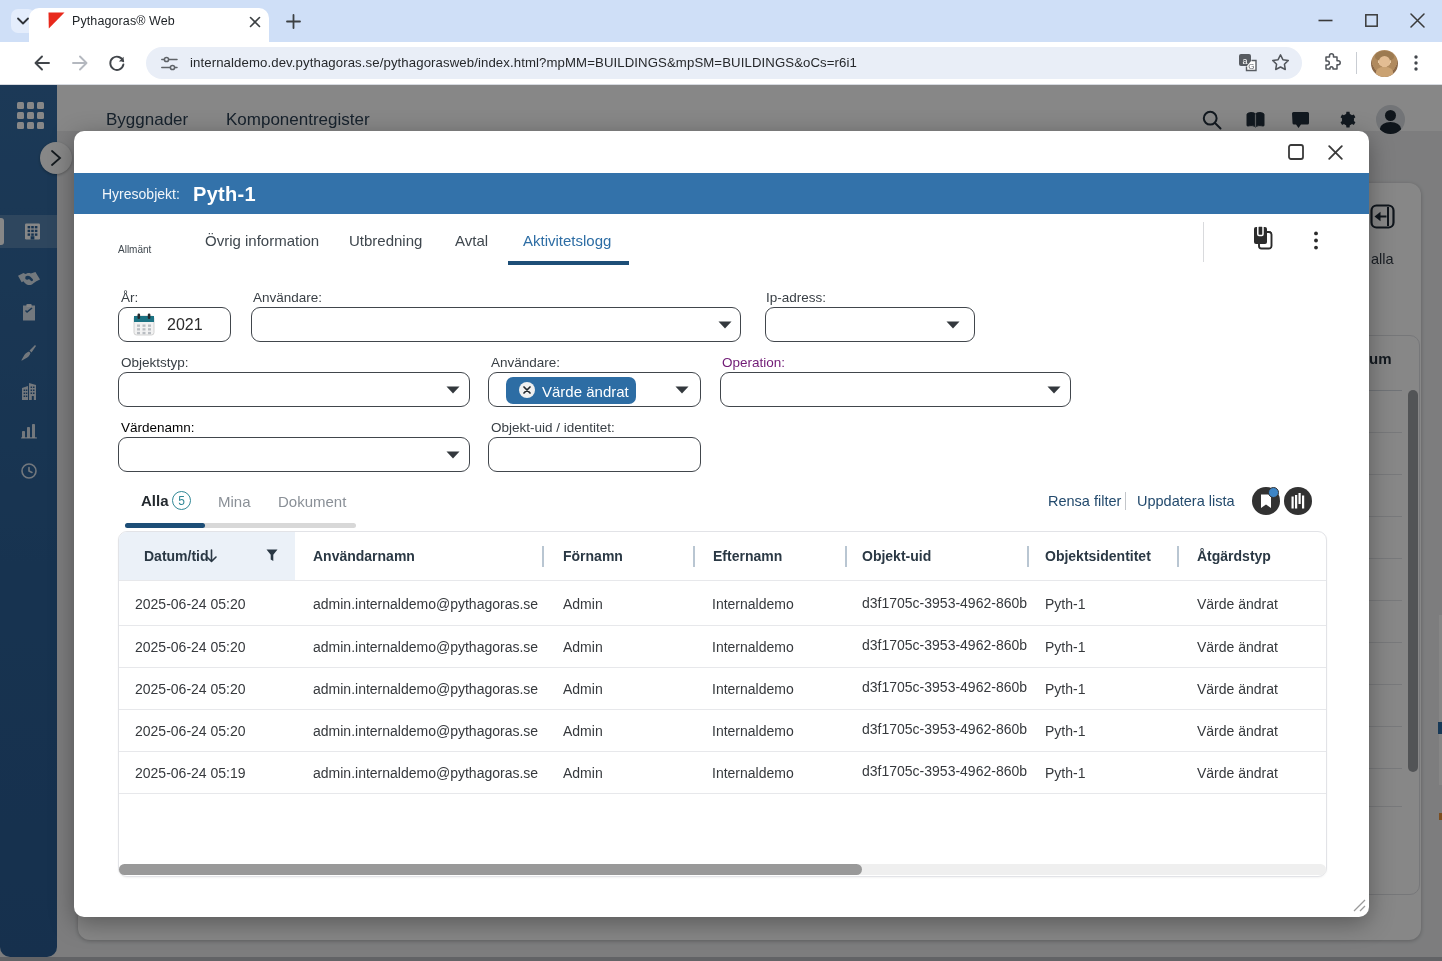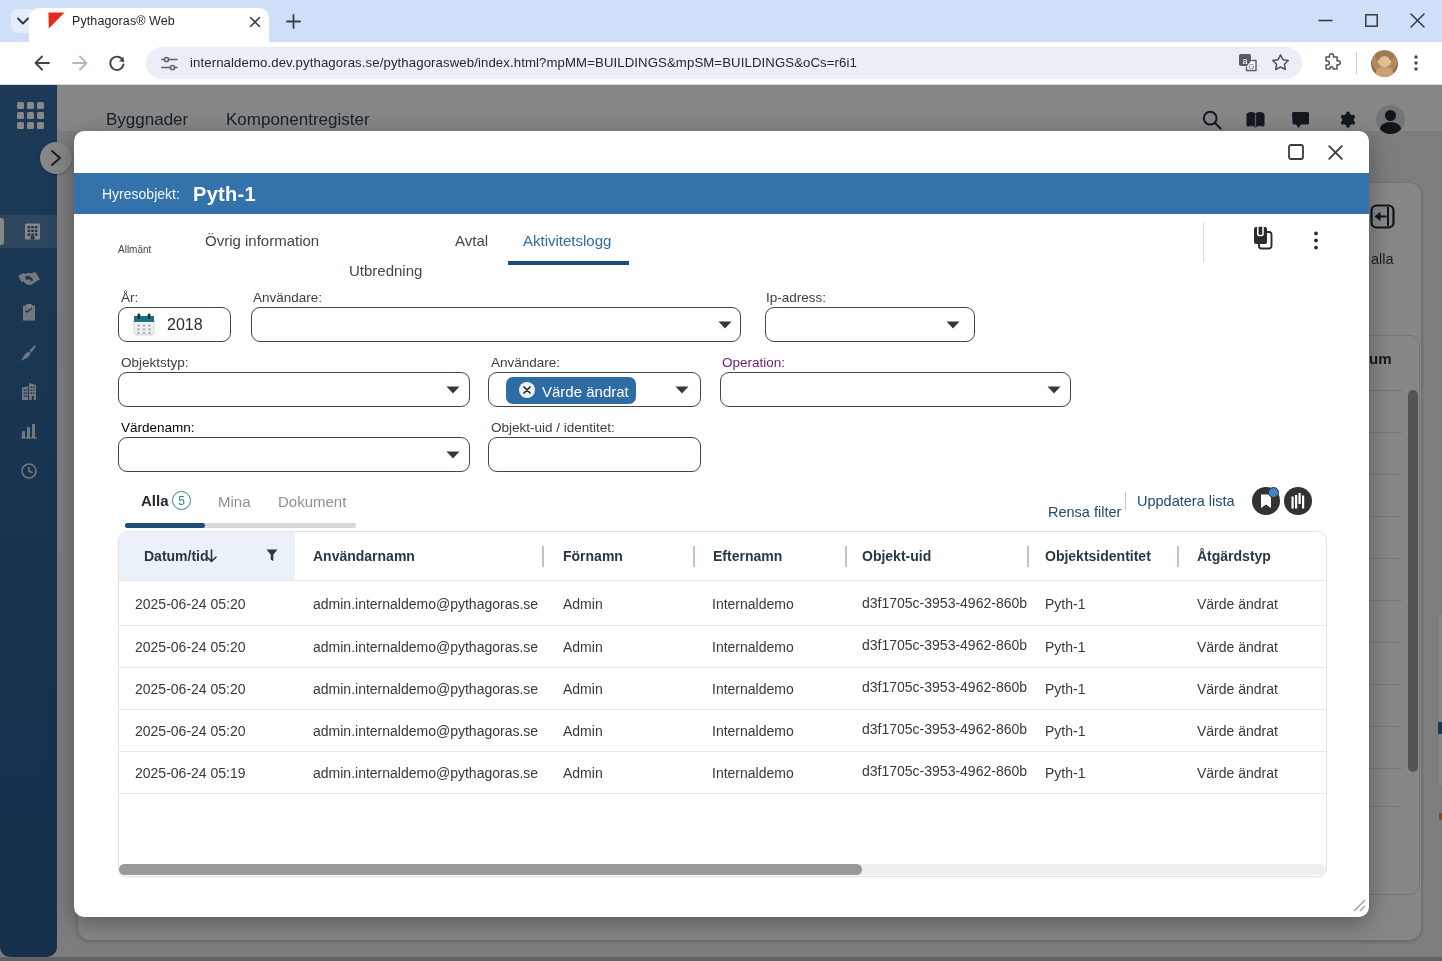--- a/index.html
+++ b/index.html
@@ -240,21 +240,21 @@
 <svg class="abs" style="left:1328px;top:145px;" width="15" height="15" viewBox="0 0 15 15">
     <path d="M1.2 1.2 L13.8 13.8 M13.8 1.2 L1.2 13.8" stroke="#3a3a3a" stroke-width="1.8" stroke-linecap="round"></path>
   </svg>
 
 <div class="abs" style="left:74px;top:173px;width:1295px;height:41px;background:#3372aa;"></div>
 <div class="abs" style="left:102px;top:186px;font-size:14px;color:#f2f6fa;">Hyresobjekt:</div>
 <div class="abs" style="left:193px;top:183px;font-size:20px;font-weight:bold;color:#ffffff;letter-spacing:0.3px;">Pyth-1</div>
 
 <div class="abs" style="left:118px;top:244px;font-size:10px;color:#3f474e;">Allmänt</div>
 <div class="abs" style="left:205px;top:232px;font-size:15px;color:#3f474e;">Övrig information</div>
-<div class="abs" style="left:349px;top:232px;font-size:15px;color:#3f474e;margin-top:30px;">Utbredning</div>
+<div class="abs" style="left:349px;top:232px;font-size:15px;color:#3f474e;">Utbredning</div>
 <div class="abs" style="left:455px;top:232px;font-size:15px;color:#3f474e;">Avtal</div>
 <div class="abs" style="left:523px;top:232px;font-size:15px;color:#2d6da4;">Aktivitetslogg</div>
 <div class="abs" style="left:508px;top:261px;width:121px;height:4px;background:#1d4e77;"></div>
 <div class="abs" style="left:1203px;top:222px;width:1px;height:40px;background:#d9dadd;"></div>
 
 <svg class="abs" style="left:1253px;top:225px;" width="20" height="26" viewBox="0 0 20 26">
   <rect x="6" y="7" width="12.5" height="16.5" rx="2.5" fill="none" stroke="#2b2b2b" stroke-width="1.9"></rect>
   <rect x="1" y="2" width="13" height="17" rx="2" fill="#2b2b2b"></rect>
   <rect x="4.8" y="0.9" width="5.2" height="9.5" rx="1.2" fill="#2b2b2b" stroke="#ffffff" stroke-width="1.5"></rect>
 </svg>
@@ -283,21 +283,21 @@
       <rect x="9.5" y="11.5" width="3" height="2.3"></rect>
       <rect x="15" y="11.5" width="3" height="2.3"></rect>
       <rect x="4" y="15.2" width="3" height="2.3"></rect>
       <rect x="9.5" y="15.2" width="3" height="2.3"></rect>
       <rect x="15" y="15.2" width="3" height="2.3"></rect>
       <rect x="4" y="18.9" width="3" height="2.3"></rect>
       <rect x="9.5" y="18.9" width="3" height="2.3"></rect>
       <rect x="15" y="18.9" width="3" height="2.3"></rect>
     </g>
 </svg>
-<div class="abs" style="left:167px;top:316px;font-size:16px;color:#2b2b2b;">2018</div>
+<div class="abs" style="left:167px;top:316px;font-size:16px;color:#2b2b2b;">2021</div>
 
 <svg class="abs" style="left:718px;top:321px;" width="14" height="8" viewBox="0 0 14 8">
     <path d="M0.5 0.5 L13.5 0.5 L7 7.5 Z" fill="#33383d"></path>
   </svg>
 <svg class="abs" style="left:946px;top:321px;" width="14" height="8" viewBox="0 0 14 8">
     <path d="M0.5 0.5 L13.5 0.5 L7 7.5 Z" fill="#33383d"></path>
   </svg>
 
 <div class="abs" style="left:121px;top:355px;font-size:13.5px;color:#3a4046;">Objektstyp:</div>
 <div class="abs" style="left:491px;top:355px;font-size:13.5px;color:#3a4046;">Användare:</div>
@@ -333,21 +333,21 @@
   </svg>
 
 <div class="abs" style="left:141px;top:492px;font-size:15px;font-weight:bold;color:#23292e;">Alla</div>
 <div class="abs" style="left:172px;top:491px;width:19px;height:19px;border-radius:50%;border:1.5px solid #2f8795;"></div>
 <div class="abs" style="left:172px;top:494px;width:19px;text-align:center;font-size:12px;color:#2f8795;">5</div>
 <div class="abs" style="left:218px;top:493px;font-size:15px;color:#8a9097;">Mina</div>
 <div class="abs" style="left:278px;top:493px;font-size:15px;color:#8a9097;">Dokument</div>
 <div class="abs" style="left:125px;top:523px;width:231px;height:5px;border-radius:3px;background:#d8d8d8;"></div>
 <div class="abs" style="left:125px;top:523px;width:80px;height:5px;border-radius:3px;background:#1d4e77;"></div>
 
-<div class="abs" style="left:1048px;top:504px;font-size:14.5px;color:#234a6d;">Rensa filter</div>
+<div class="abs" style="left:1048px;top:493px;font-size:14.5px;color:#234a6d;">Rensa filter</div>
 <div class="abs" style="left:1125px;top:492px;width:1px;height:18px;background:#c3c6ca;"></div>
 <div class="abs" style="left:1137px;top:493px;font-size:14.5px;color:#234a6d;">Uppdatera lista</div>
 
 <div class="abs" style="left:1252px;top:487px;width:28px;height:28px;border-radius:50%;background:#323232;"></div>
 <svg class="abs" style="left:1260px;top:494px;" width="12" height="15" viewBox="0 0 12 15">
     <path d="M1 0.5 L11 0.5 L11 14 L6 10.5 L1 14 Z" fill="#ffffff"></path>
   </svg>
 <div class="abs" style="left:1268px;top:487px;width:11px;height:11px;border-radius:50%;background:#3d85c6;border:1px solid #323232;"></div>
 <div class="abs" style="left:1284px;top:487px;width:28px;height:28px;border-radius:50%;background:#323232;"></div>
 <svg class="abs" style="left:1291px;top:493px;" width="15" height="16" viewBox="0 0 15 16">

